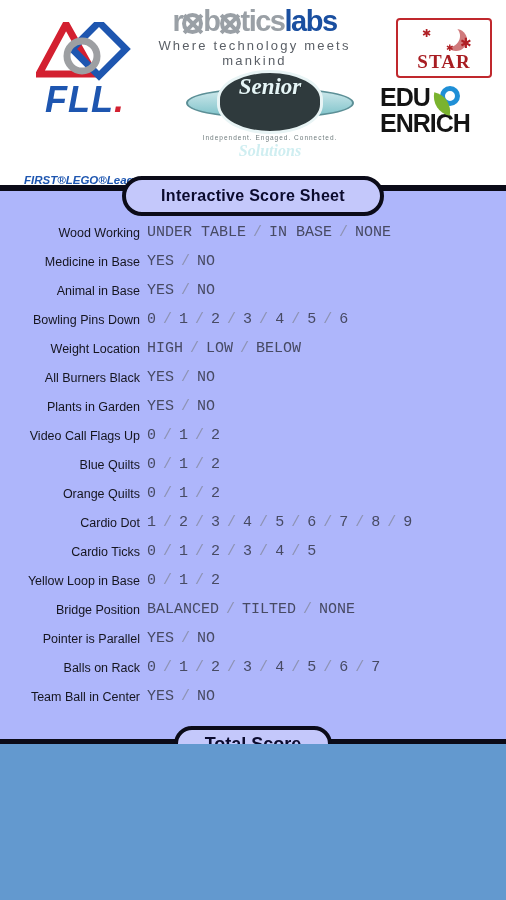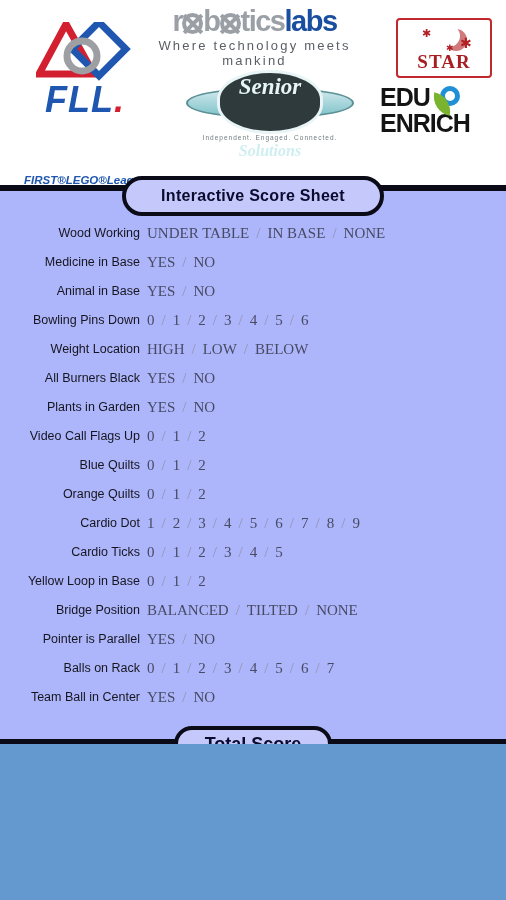--- a/index.html
+++ b/index.html
@@ -135,21 +135,21 @@
   
   .sheet{position:absolute;left:0;top:222px;width:506px;}
   .row{height:29px;position:relative;padding-left:29px;}
   .row-label{
     position:absolute;left:0;top:0;width:140px;text-align:right;
     font-family:"Liberation Sans", sans-serif;font-size:12.5px;
     color:#15151f;line-height:22px;
   }
   .row-opts{
     position:absolute;left:147px;top:0;
-    font-family:Liberation Serif, serif;font-size:15px;
+    font-family:Liberation Mono, monospace;font-size:15px;
     color:#474a63;line-height:22px;white-space:nowrap;
   }
   .row-opts .opt{color:#474a63;}
   .row-opts .sep{color:#8e93b4;padding:0 7px;}
 
   
   .bottom{
     position:absolute;left:0;top:744px;width:506px;height:156px;
     background:#6399cf;
   }

